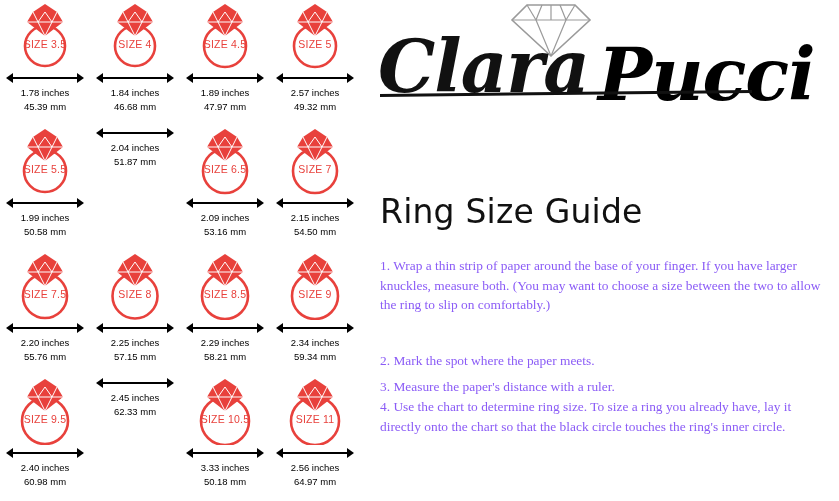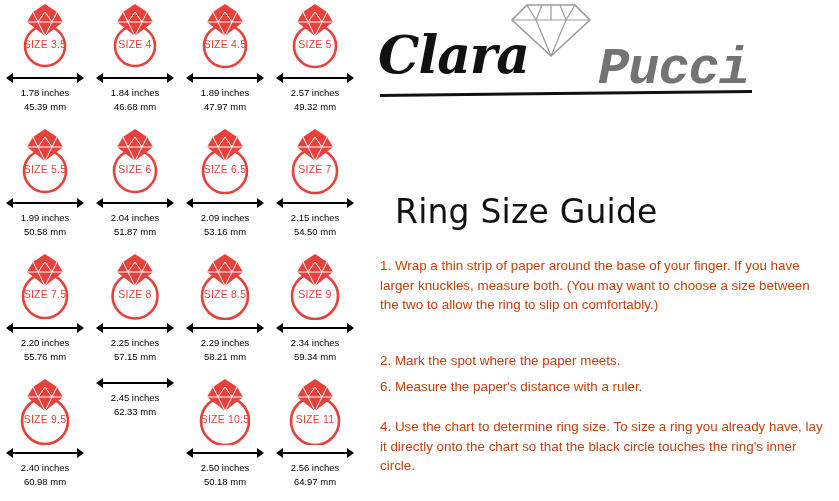--- a/index.html
+++ b/index.html
@@ -113,59 +113,59 @@
   #diamond-icon {
     position: absolute;
     left: 140px;
     top: 2px;
   }
   #logo-clara, #logo-pucci {
     position: absolute;
     font-family: "DejaVu Serif", serif;
     font-style: italic;
     font-weight: bold;
-    font-size: 52px;
+    font-size: 72px;
     letter-spacing: -1px;
     text-align: center;
   }
   #logo-clara { left: 10px;  top: 24px; color: #111; }
-  #logo-pucci { left: 230px; top: 40px; color: #737373; font-family: Liberation Mono, monospace; }
+  #logo-pucci { left: 230px; top: 32px; color: #000000; }
   #logo-underline {
     position: absolute;
     left: 12px;
     top: 92px;
     width: 372px;
     height: 3px;
     background: #111;
     transform: rotate(-0.6deg);
   }
 
   #guide-title {
     position: absolute;
-    left: 27px;
+    left: 12px;
     top: 192px;
     font-size: 33px;
     color: #111;
     font-family: "DejaVu Sans", sans-serif;
     letter-spacing: 0.2px;
   }
 
   .step {
     position: absolute;
     left: 12px;
     width: 446px;
     font-size: 13.4px;
     line-height: 19.5px;
-    color: #c2410c;
-    font-family: Liberation Sans, sans-serif;
+    color: #8b5cf6;
+    font-family: Liberation Serif, serif;
   }
   #step-1 { top: 256px; }
   #step-2 { top: 337px; margin-top: 14px; }
   #step-3 { top: 377px; }
-  #step-4 { top: 417px; }
+  #step-4 { top: 397px; }
 </style>
 </head>
 <body>
 
 <div id="chart-area">
 
   <div class="size-row">
     <div class="size-cell">
       <div class="ring-wrap">
         <svg width="80" height="68" viewBox="0 0 80 68">
@@ -278,34 +278,20 @@
       </div>
       <div class="arrow-wrap">
         <div class="arrow-head left"></div>
           <div class="arrow-line"></div>
           <div class="arrow-head right"></div>
       </div>
       <div class="meas">1.99 inches</div>
       <div class="meas">50.58 mm</div>
     </div>
     <div class="size-cell">
-      <div class="ring-wrap">
-        <svg width="80" height="68" viewBox="0 0 80 68">
-          <circle cx="40" cy="44" r="21" fill="none" stroke="#e8413c" stroke-width="2.6"></circle>
-          <polygon points="40,2 28,10 22,20 40,34 58,20 52,10" fill="#e8413c"></polygon>
-          <line x1="22" y1="20" x2="58" y2="20" stroke="#ffffff" stroke-width="1"></line>
-          <line x1="28" y1="10" x2="33" y2="20" stroke="#ffffff" stroke-width="1"></line>
-          <line x1="52" y1="10" x2="47" y2="20" stroke="#ffffff" stroke-width="1"></line>
-          <line x1="33" y1="20" x2="40" y2="34" stroke="#ffffff" stroke-width="1"></line>
-          <line x1="47" y1="20" x2="40" y2="34" stroke="#ffffff" stroke-width="1"></line>
-          <line x1="33" y1="20" x2="40" y2="10" stroke="#ffffff" stroke-width="1"></line>
-          <line x1="47" y1="20" x2="40" y2="10" stroke="#ffffff" stroke-width="1"></line>
-        </svg>
-        <div class="ring-label">SIZE 6</div>
-      </div>
       <div class="arrow-wrap">
         <div class="arrow-head left"></div>
           <div class="arrow-line"></div>
           <div class="arrow-head right"></div>
       </div>
       <div class="meas">2.04 inches</div>
       <div class="meas">51.87 mm</div>
     </div>
     <div class="size-cell">
       <div class="ring-wrap">
@@ -496,21 +482,21 @@
           <line x1="33" y1="20" x2="40" y2="10" stroke="#ffffff" stroke-width="1"></line>
           <line x1="47" y1="20" x2="40" y2="10" stroke="#ffffff" stroke-width="1"></line>
         </svg>
         <div class="ring-label">SIZE 10.5</div>
       </div>
       <div class="arrow-wrap">
         <div class="arrow-head left"></div>
           <div class="arrow-line"></div>
           <div class="arrow-head right"></div>
       </div>
-      <div class="meas">2.50 inches</div>
+      <div class="meas">3.33 inches</div>
       <div class="meas">50.18 mm</div>
     </div>
     <div class="size-cell">
       <div class="ring-wrap">
         <svg width="80" height="68" viewBox="0 0 80 68">
           <circle cx="40" cy="44" r="24" fill="none" stroke="#e8413c" stroke-width="2.6"></circle>
           <polygon points="40,2 28,10 22,20 40,34 58,20 52,10" fill="#e8413c"></polygon>
           <line x1="22" y1="20" x2="58" y2="20" stroke="#ffffff" stroke-width="1"></line>
           <line x1="28" y1="10" x2="33" y2="20" stroke="#ffffff" stroke-width="1"></line>
           <line x1="52" y1="10" x2="47" y2="20" stroke="#ffffff" stroke-width="1"></line>
@@ -551,16 +537,16 @@
     </div>
     <div id="logo-clara">Clara</div>
     <div id="logo-pucci">Pucci</div>
     <div id="logo-underline"></div>
   </div>
 
   <div id="guide-title">Ring Size Guide</div>
 
   <div class="step" id="step-1">1.  Wrap a thin strip of paper around the base of your finger. If you have larger knuckles, measure both. (You may want to choose a size between the two to allow the ring to slip on comfortably.)</div>
   <div class="step" id="step-2">2.  Mark the spot where the paper meets.</div>
-  <div class="step" id="step-3">6.  Measure the paper's distance with a ruler.</div>
+  <div class="step" id="step-3">3.  Measure the paper's distance with a ruler.</div>
   <div class="step" id="step-4">4.  Use the chart to determine ring size. To size a ring you already have, lay it directly onto the chart so that the black circle touches the ring's inner circle.</div>
 
 </div>
 
 </body></html>

